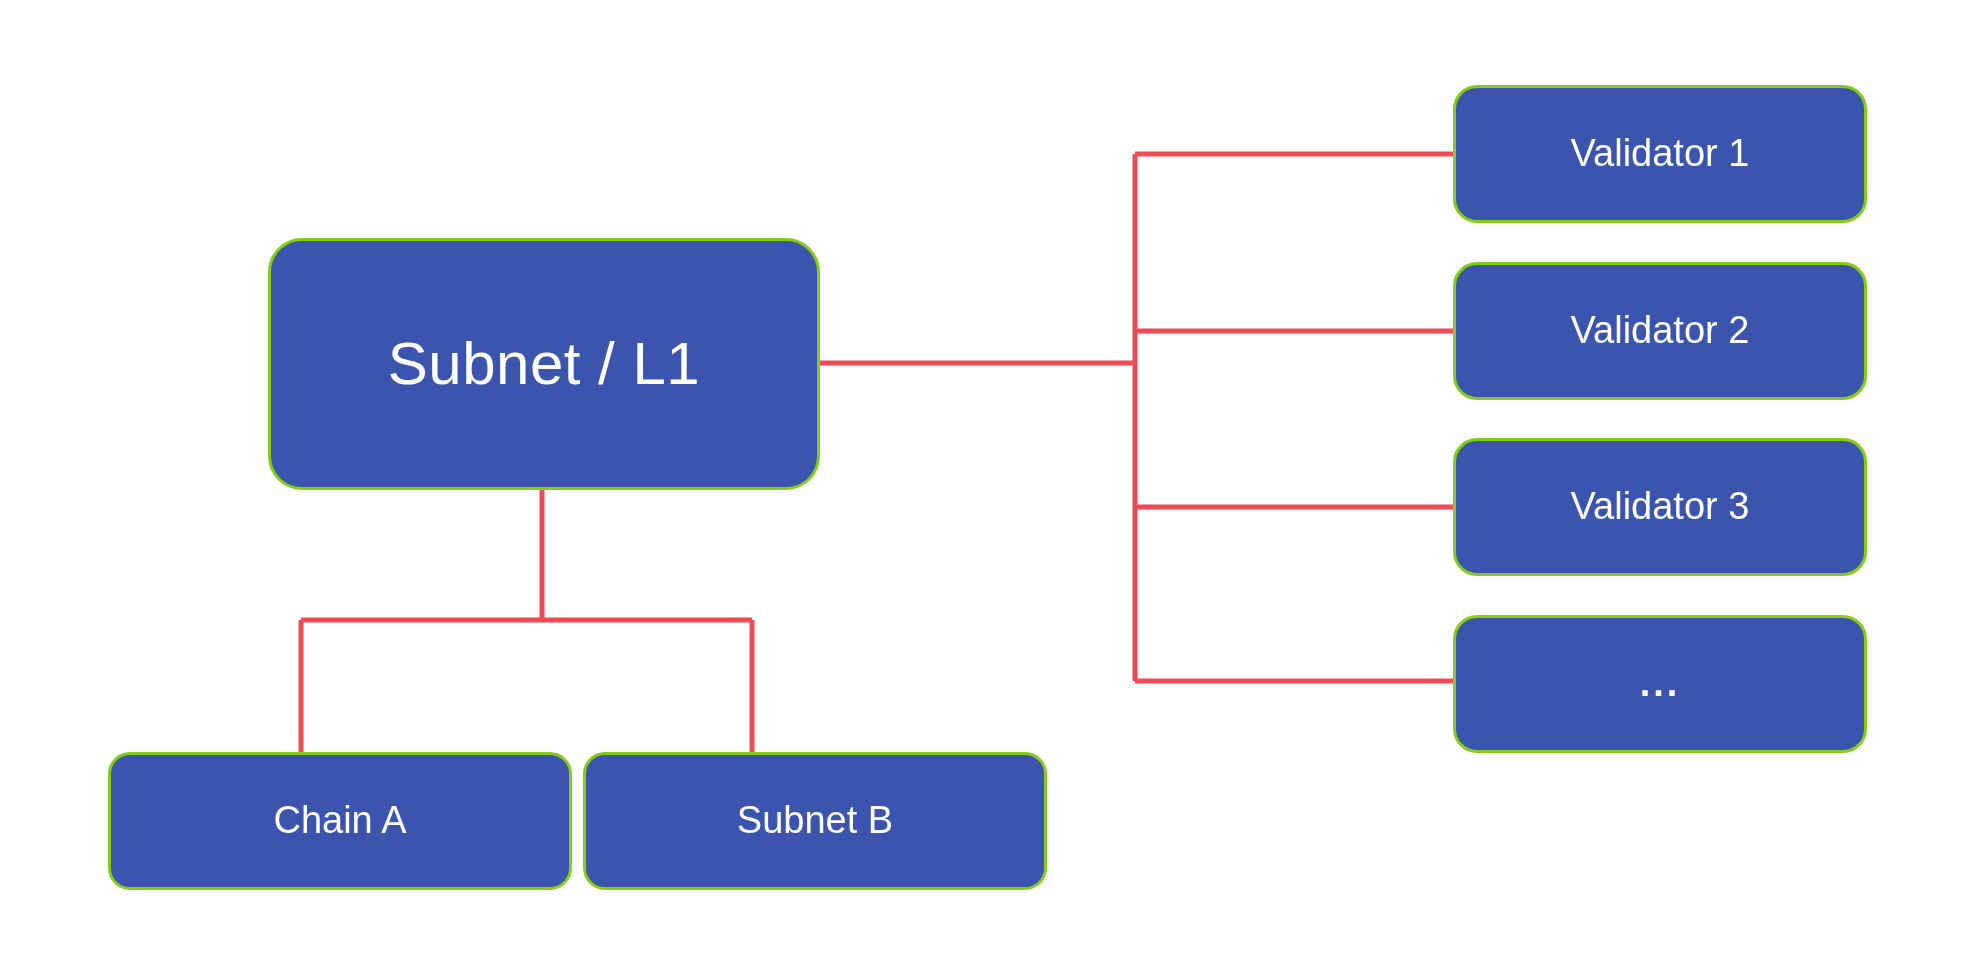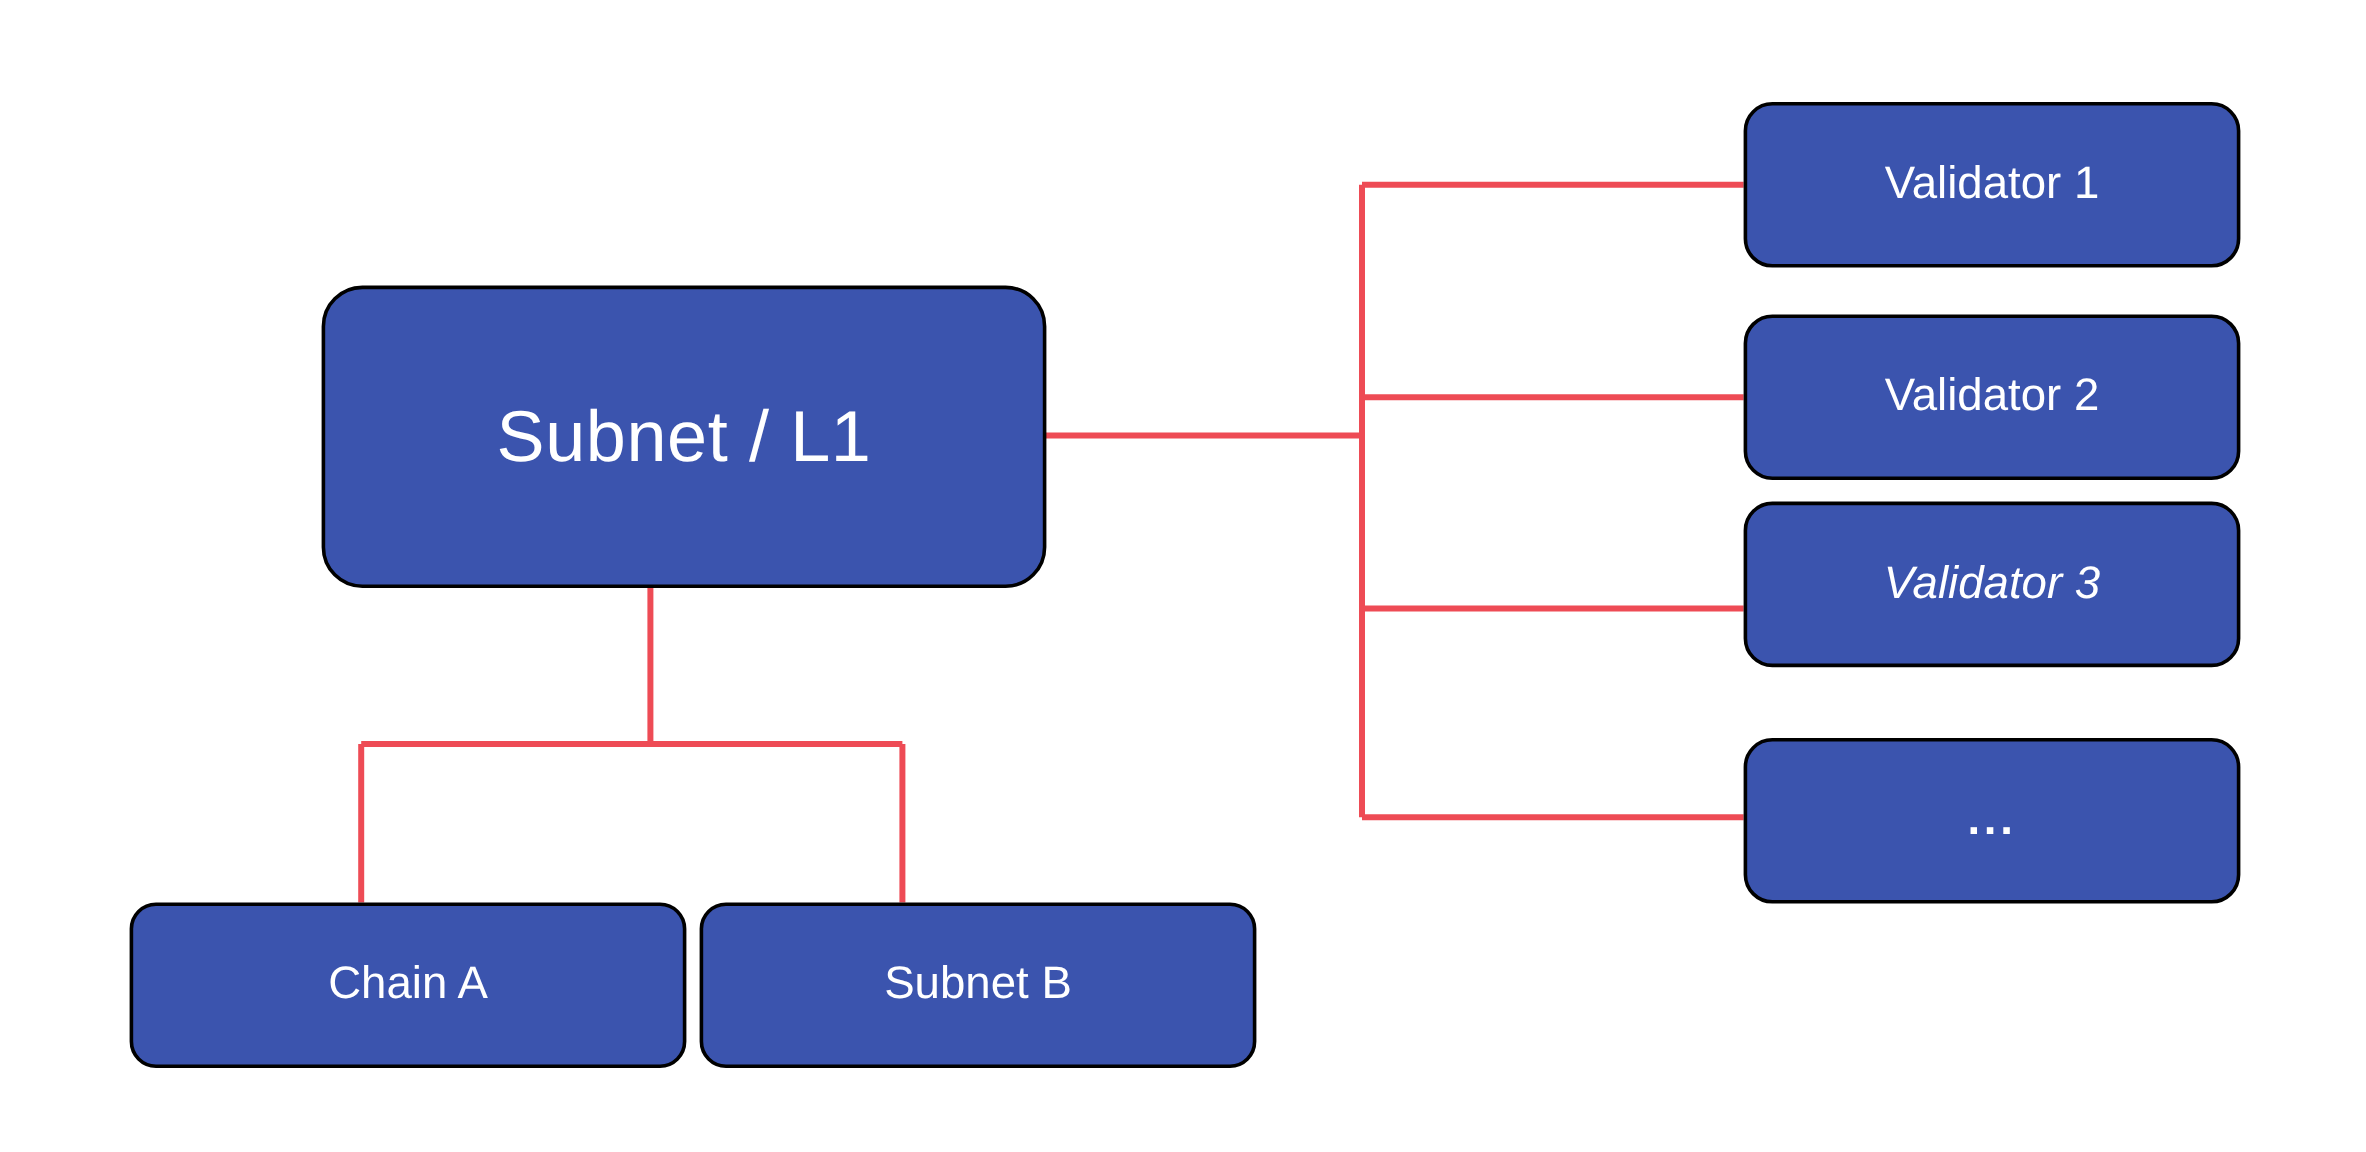--- a/index.html
+++ b/index.html
@@ -28,35 +28,35 @@
     height: 960px;
     pointer-events: none;
   }
   .node {
     position: absolute;
     box-sizing: border-box;
     display: flex;
     align-items: center;
     justify-content: center;
     background: #3b54ae;
-    border: 3px solid #000000;
+    border: 3px solid #84cc16;
     border-radius: 24px;
     color: #ffffff;
     text-align: center;
     line-height: 1.1;
     white-space: nowrap;
     user-select: none;
   }
   .node-label {
     display: block;
   }
   .node-root {
     left: 268px;
     top: 238px;
-    width: 604px;
+    width: 552px;
     height: 252px;
     border-radius: 34px;
     font-size: 60px;
     letter-spacing: 0.5px;
   }
   .node-chain {
     width: 464px;
     height: 138px;
     border-radius: 22px;
     font-size: 38px;
@@ -66,21 +66,21 @@
 
   .node-validator {
     left: 1453px;
     width: 414px;
     height: 138px;
     border-radius: 24px;
     font-size: 38px;
   }
   .node-v1 { top: 85px;  }
   .node-v2 { top: 262px; }
-  .node-v3 { top: 418px; font-style: italic; }
+  .node-v3 { top: 438px; }
   .node-v4 { top: 615px; }
   .node-ellipsis {
     font-size: 38px;
     letter-spacing: 3px;
     font-weight: 700;
   }
 </style>
 </head>
 <body>
 

